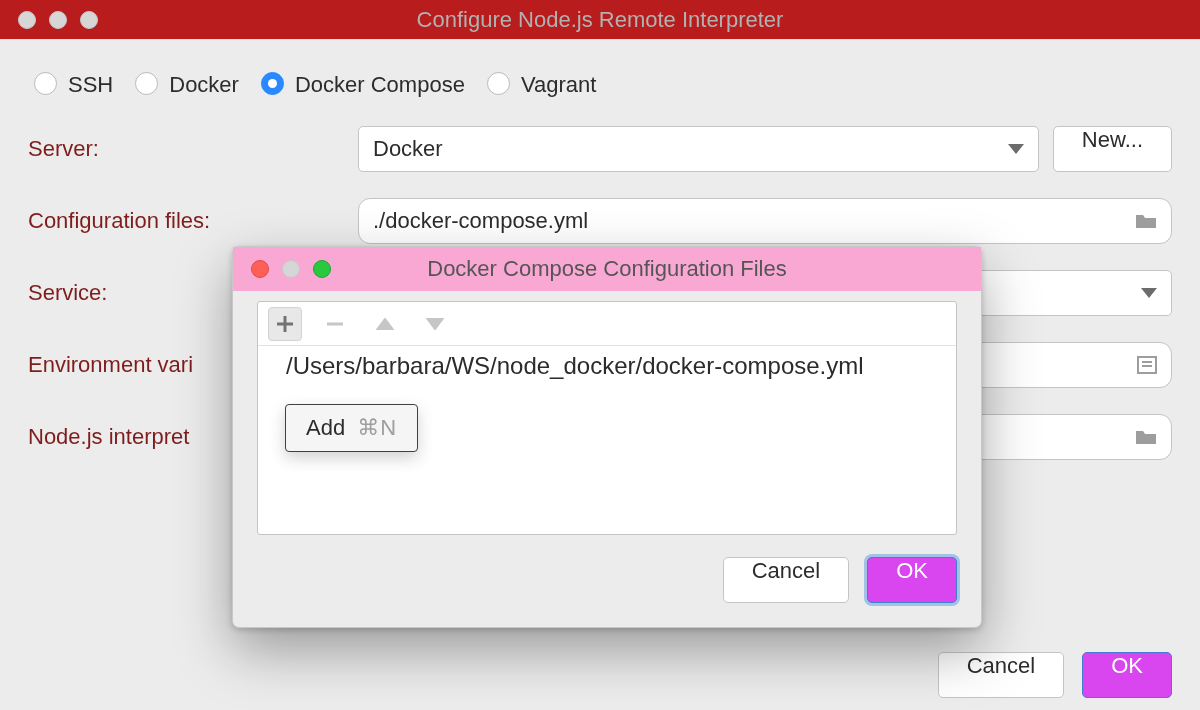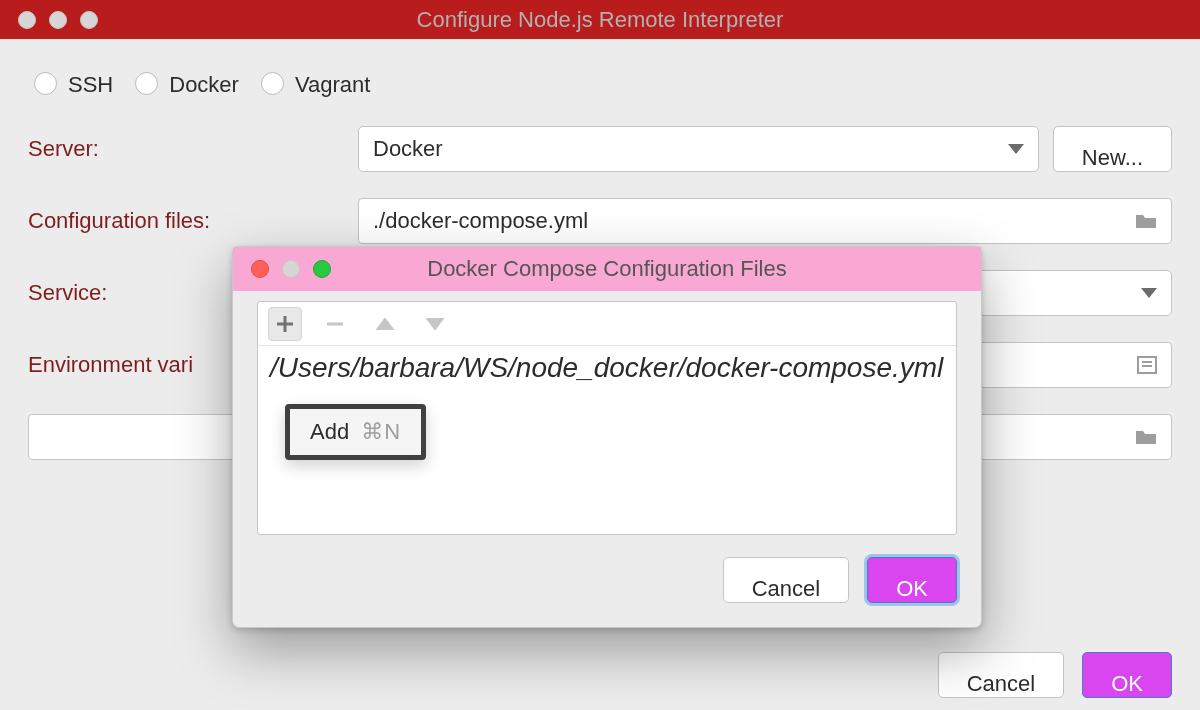--- a/index.html
+++ b/index.html
@@ -66,31 +66,31 @@
   }
   .field-control { flex: 1; display: flex; align-items: stretch; gap: 14px; }
 
   .select, .textbox {
     flex: 1; height: 46px;
     background: #fff; border: 1px solid #c4c4c4; border-radius: 5px;
     display: flex; align-items: center; padding: 0 14px;
     position: relative;
     font-size: 22px; color: #2c2c2c;
   }
-  .textbox.flat { border-radius: 4px; }
+  .textbox.flat { border-radius: 12px; }
   .select .caret, .textbox .trailing-icon {
     position: absolute; right: 14px; top: 50%; transform: translateY(-50%);
     color: #7a7a7a;
   }
   .caret svg { display: block; }
 
   .btn {
     height: 46px; padding: 0 28px;
     background: #fff; border: 1px solid #c4c4c4; border-radius: 5px;
-    display: inline-flex; align-items: flex-end; justify-content: center;
+    display: inline-flex; align-items: flex-start; justify-content: center;
     font-size: 22px; color: #2c2c2c;
   }
   .btn.primary {
     background: #d946ef; color: #fff; border-color: #3f7fcc;
   }
   .btn-row {
     display: flex; justify-content: flex-end; gap: 18px;
     padding-right: 0;
   }
 
@@ -122,30 +122,29 @@
     width: 34px; height: 34px; display:inline-flex;
     align-items:center; justify-content:center;
     border-radius:4px;
   }
   .tool-btn.active { background:#e8e8e8; border:1px solid #d3d3d3; }
   .tool-btn svg { display:block; }
   .tool-btn.disabled svg * { fill:#c6c6c6; stroke:#c6c6c6; }
 
   .list-body {
     min-height: 188px;
-    font-size: 28px; color: #2c2c2c;
-    padding: 6px 12px;
-    font-style: italic;
+    font-size: 24px; color: #2c2c2c;
+    padding: 6px 28px;
   }
 
   .tooltip {
     position: absolute;
     left: 52px; top: 157px;
     background: #f5f5f5;
-    border: 5px solid #404040;
+    border: 1px solid #404040;
     border-radius: 4px;
     box-shadow: 0 6px 16px rgba(0,0,0,0.18);
     padding: 10px 20px;
     font-size: 22px; color: #2c2c2c;
     display:flex; align-items:center; gap:12px;
     z-index: 10;
   }
   .shortcut { color:#9e9e9e; letter-spacing: 1px; }
 
   .dialog2 .btn-row { margin-top: 22px; }
@@ -178,20 +177,26 @@
   <div class="radio-row">
     <label class="radio-opt">
       <span class="radio-circle"></span>
       <span>SSH</span>
     </label>
     <label class="radio-opt">
       <span class="radio-circle"></span>
       <span>Docker</span>
     </label>
     <label class="radio-opt">
+      <span class="radio-circle selected">
+          <span class="radio-inner"></span>
+        </span>
+      <span>Docker Compose</span>
+    </label>
+    <label class="radio-opt">
       <span class="radio-circle"></span>
       <span>Vagrant</span>
     </label>
   </div>
 
   <div class="field-row">
     <div class="field-label">Server:</div>
     <div class="field-control">
       <div class="select">
         <span>Docker</span>
@@ -245,20 +250,21 @@
               <rect x="1" y="1" width="18" height="16" fill="none" stroke="#9d9d9d" stroke-width="2"></rect>
               <line x1="5" y1="6" x2="15" y2="6" stroke="#9d9d9d" stroke-width="2"></line>
               <line x1="5" y1="10" x2="15" y2="10" stroke="#9d9d9d" stroke-width="2"></line>
             </svg>
         </span>
       </div>
     </div>
   </div>
 
   <div class="field-row">
+    <div class="field-label">Node.js interpret</div>
     <div class="field-control">
       <div class="textbox flat">
         <span></span>
         <span class="trailing-icon">
           <svg width="22" height="18">
               <path d="M1 3h7l2 3h11v10H1z" fill="#9d9d9d"></path>
             </svg>
         </span>
       </div>
     </div>

